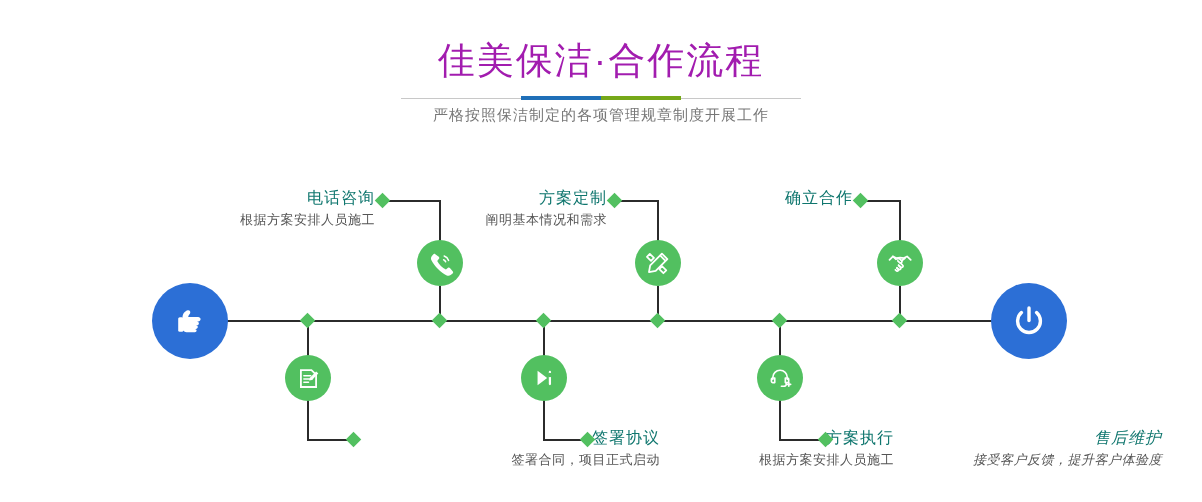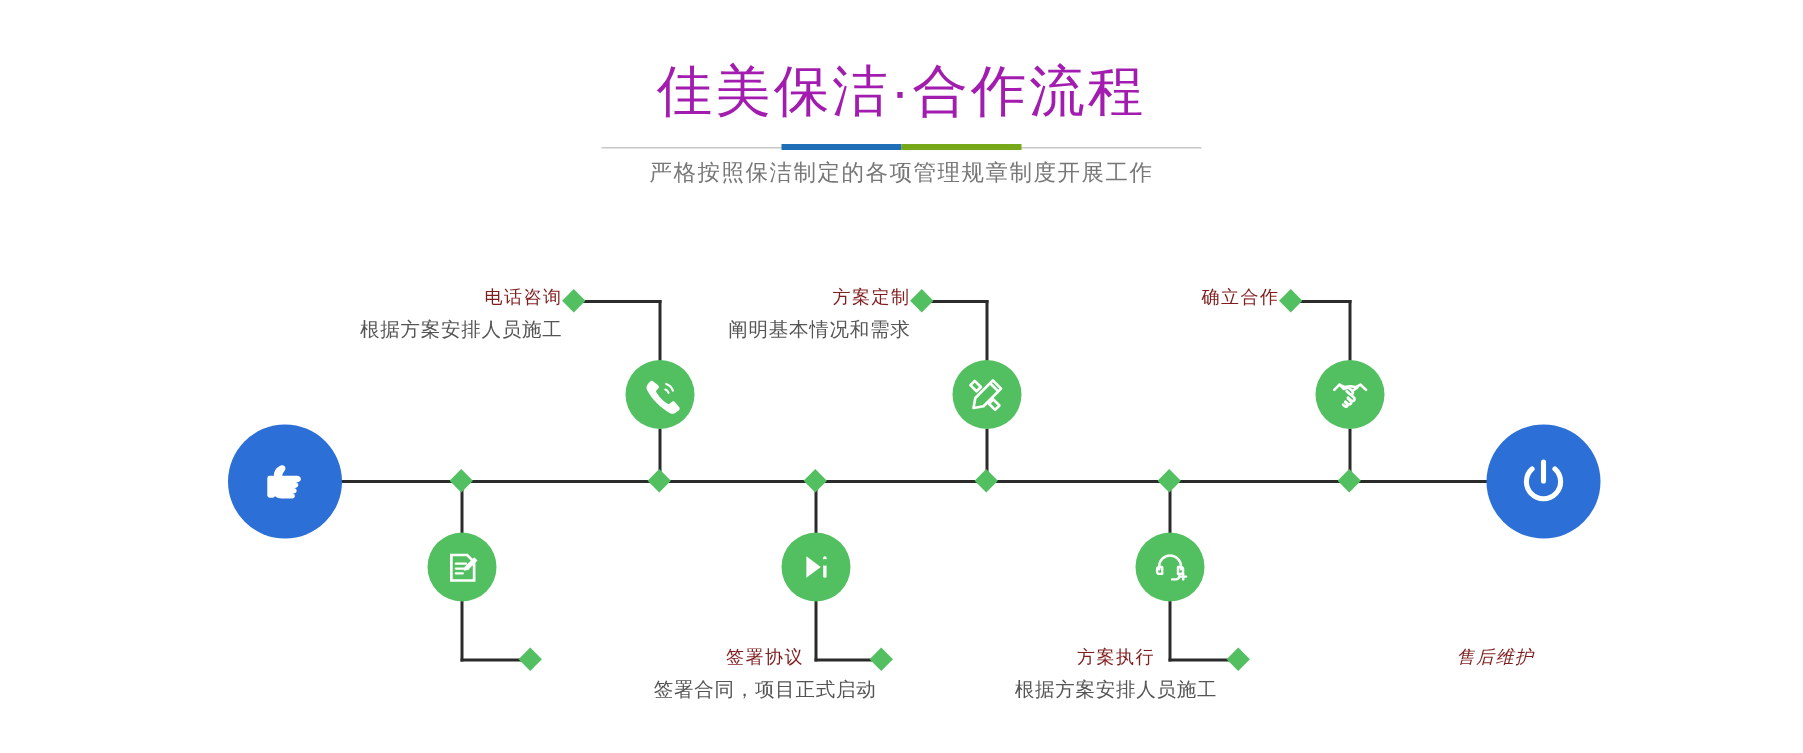--- a/index.html
+++ b/index.html
@@ -71,27 +71,27 @@
   .stem{
     position:absolute;background:#2b2b2b;z-index:1;
   }
   .diamond{
     position:absolute;width:11px;height:11px;background:#52c060;
     transform:rotate(45deg);z-index:4;
   }
 
   .label-block{position:absolute;z-index:2;white-space:nowrap;}
   .label-block .lb-title{
-    font-size:12px;color:#7f1d1d;line-height:20px;letter-spacing:1px;
+    font-size:16px;color:#0f766e;line-height:20px;letter-spacing:1px;
   }
   .label-block .lb-desc{
     font-size:13px;color:#555555;line-height:20px;margin-top:2px;letter-spacing:0.5px;
   }
   .label-block.above{text-align:right;}
-  .label-block.below{text-align:center;}
+  .label-block.below{text-align:right;}
 </style>
 </head>
 <body>
 
 <div id="stage">
 
   <div class="page-title">佳美保洁·合作流程</div>
 
   <div class="divider">
     <div class="bar-gray"></div>
@@ -241,15 +241,16 @@
       </svg>
     </span>
   </div>
   <div class="stem" style="left:779px;top:320px;width:2px;height:37px;"></div>
   <div class="diamond" style="left:774px;top:315px;"></div>
   <div class="stem" style="left:779px;top:399px;width:2px;height:42px;"></div>
   <div class="stem" style="left:779px;top:439px;width:48px;height:2px;"></div>
   <div class="diamond" style="left:820px;top:434px;"></div>
   <div class="label-block below" style="left:832px;top:428px;width:330px;font-style:italic;">
     <div class="lb-title">售后维护</div>
+    <div class="lb-desc">接受客户反馈，提升客户体验度</div>
   </div>
 
 </div>
 
 </body></html>

